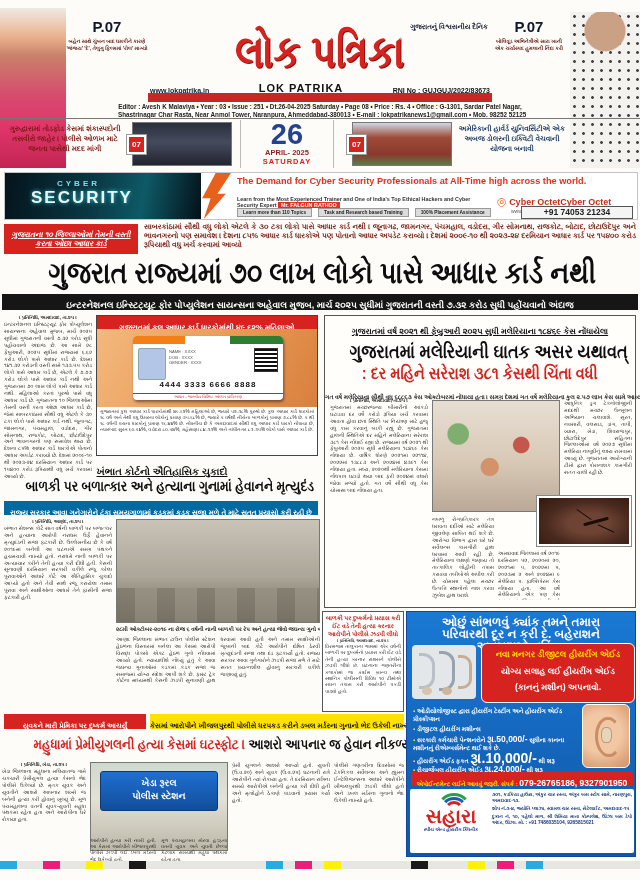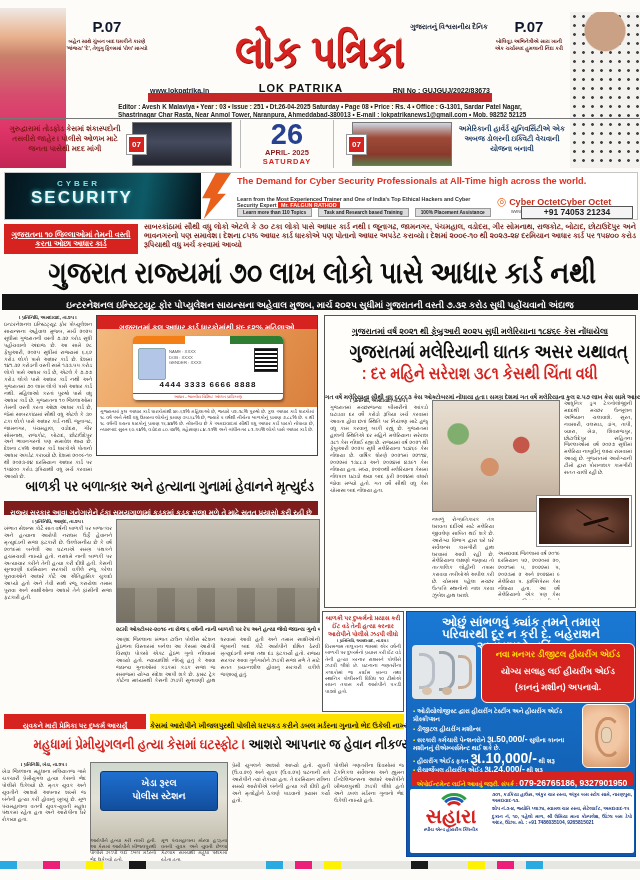--- a/index.html
+++ b/index.html
@@ -101,21 +101,21 @@
     </div>
     <div class="abs" style="left:232px;top:35px;width:260px;display:flex;gap:6px;">
       <span class="pill">Learn more than 110 Topics</span>
       <span class="pill">Task and Research based Training</span>
       <span class="pill">100% Placement Assistance</span>
     </div>
     <div class="abs ctr b" style="left:516px;top:33px;width:110px;height:11px;border:1px solid #555;font-size:8.5px;line-height:11px;color:#222;background:#f4f4f4;">+91 74053 21234</div>
   </div>
 
   <div class="abs ctr" style="left:4px;top:224px;width:134px;height:30px;background:#d6231f;display:flex;align-items:center;justify-content:center;">
-    <span class="b" style="font-size:7.6px;line-height:9.5px;color:#fff;text-decoration:underline;padding:0 3px;">ગુજરાતના ૧૦ જિલ્લાઓમાં તેમની વસ્તી કરતા ઓછા આધાર કાર્ડ</span>
+    <span class="b" style="font-size:7.6px;line-height:9.5px;color:#fff;text-decoration:underline;padding:0 3px;font-style:italic;">ગુજરાતના ૧૦ જિલ્લાઓમાં તેમની વસ્તી કરતા ઓછા આધાર કાર્ડ</span>
   </div>
   <div class="abs b just" style="left:144px;top:222px;width:492px;font-size:7.4px;line-height:9.2px;color:#7a241c;">સાબરકાંઠામાં સૌથી વધુ લોકો એટલે કે ૩૦ ટકા લોકો પાસે આધાર કાર્ડ નથી । જૂનાગઢ, જામનગર, પંચમહાલ, વડોદરા, ગીર સોમનાથ, રાજકોટ, બોટાદ, છોટાઉદેપુર અને ભાવનગરનો પણ સમાવેશ । દેશના ૮૫% આધાર કાર્ડ ધારકોએ પણ પોતાનો આધાર અપડેટ કરાવ્યો । દેશમાં ૨૦૦૯-૧૦ થી ૨૦૨૩-૨૪ દરમિયાન આધાર કાર્ડ પર ૧૫૪૦૦ કરોડ રૂપિયાથી વધુ ખર્ચ કરવામાં આવ્યો</div>
   <div class="abs ctr" style="left:0;top:254px;width:640px;">
     <span class="condense b" style="font-size:30px;line-height:38px;color:#0d0d0d;">ગુજરાત રાજ્યમાં ૭૦ લાખ લોકો પાસે આધાર કાર્ડ નથી</span>
   </div>
   <div class="abs ctr" style="left:2px;top:294px;width:636px;height:16px;background:#161616;">
     <span class="b nowrap" style="font-size:9px;line-height:16px;color:#fff;">ઇન્ટરનેશનલ ઇન્સ્ટિટ્યૂટ ફોર પોપ્યુલેશન સાયન્સના અહેવાલ મુજબ, માર્ચ ૨૦૨૫ સુધીમાં ગુજરાતની વસ્તી ૭.૩૨ કરોડ સુધી પહોંચવાનો અંદાજ</span>
   </div>
 
   <div class="abs" style="left:4px;top:315px;width:88px;height:336px;overflow:hidden;">
@@ -138,24 +138,27 @@
         </div>
         <div style="position:absolute;right:5px;top:12px;width:22px;height:22px;
                     background:repeating-linear-gradient(0deg,#111 0 2px,#fff 2px 4px),repeating-linear-gradient(90deg,#111 0 2px,rgba(255,255,255,.6) 2px 4px);border:1px solid #333;"></div>
         <div class="ctr b" style="position:absolute;left:0;right:0;top:44px;font-size:8px;letter-spacing:1px;color:#111;">4444 3333 6666 8888</div>
         <div class="ctr" style="position:absolute;left:0;right:0;bottom:1px;font-size:4px;color:#d6231f;border-top:1px solid #d6231f;">આધાર - ભારતીય વિશિષ્ટ ઓળખ પ્રાધિકરણ</div>
       </div>
     </div>
     <div class="just" style="padding:2px 3px;font-size:4.7px;line-height:6.1px;color:#222;">ગુજરાતમાં કુલ આધાર કાર્ડ ધારકોમાંથી ૪૯.૬૨% મહિલાઓ છે, જ્યારે ૫૨.૩૮% પુરુષો છે. કુલ આધાર કાર્ડ ધારકોમાં ૧૮ વર્ષ અને તેથી વધુ ઉંમરના લોકોનું પ્રમાણ ૭૫.૬૮% છે, જ્યારે ૫ વર્ષથી નીચેના બાળકોનું પ્રમાણ ૭.૮૮% છે. ૫ થી ૧૮ વર્ષની વયના ધારકોનું પ્રમાણ ૧૬.૪૪% છે. નોંધનીય છે કે અમદાવાદમાં સૌથી વધુ આધાર કાર્ડ ધારકો નોંધાયા છે, ત્યારબાદ સુરત ૬૦.૫૪%, વડોદરા ૮૦.૫૪%, મહેસાણા ૮૪.૩૩% અને ગાંધીનગર ૮૩.૩૫% લોકો પાસે આધાર કાર્ડ છે.</div>
   </div>
 
+  <div class="abs ctr" style="left:4px;top:461px;width:316px;">
+    <span class="b" style="font-size:10px;text-decoration:underline;color:#111;">ખંભાત કોર્ટનો ઐતિહાસિક ચુકાદો</span>
+  </div>
   <div class="abs ctr" style="left:0;top:474px;width:322px;">
     <span class="condense b" style="font-size:14.5px;line-height:24px;color:#0d0d0d;">બાળકી પર બળાત્કાર અને હત્યાના ગુનામાં હેવાનને મૃત્યુદંડ</span>
   </div>
-  <div class="abs ctr" style="left:4px;top:501px;width:314px;height:14px;background:#7f1d1d;">
+  <div class="abs ctr" style="left:4px;top:501px;width:314px;height:14px;background:#0369a1;">
     <span class="b nowrap" style="font-size:7.2px;line-height:14px;color:#fff;">રાજ્ય સરકાર આવા ગુનેગારોને ટૂંકા સમયગાળામાં કડકમાં કડક સજા મળે તે માટે સતત પ્રયાસો કરી રહી છે</span>
   </div>
   <div class="abs" style="left:4px;top:519px;width:108px;height:192px;overflow:hidden;">
     <div class="dateline">। પ્રતિનિધિ, આણંદ, તા.૨૫ ।</div>
     <div class="body-txt just">ખંભાત સેશન્સ કોર્ટે સાત વર્ષની બાળકી પર બળાત્કાર અને હત્યાના આરોપી નરાધમ ઉર્ફે હેવાનને મૃત્યુદંડની સજા ફટકારી છે. ઉલ્લેખનીય છે કે વર્ષ ૨૦૧૯માં બનેલી આ ઘટનાએ સમગ્ર પંથકને હચમચાવી નાખ્યો હતો. નરાધમે નાની બાળકી પર અત્યાચાર કરીને તેની હત્યા કરી દીધી હતી. કેસની સુનાવણી દરમિયાન સરકારી વકીલે રજૂ કરેલા પુરાવાઓને આધારે કોર્ટે આ ઐતિહાસિક ચુકાદો આપ્યો હતો અને તેવી સાથે રજૂ કરાયેલા તમામ પુરાવા અને સાક્ષીઓના આધારે તેને ફાંસીની સજા ફટકારી હતી.</div>
   </div>
   <div class="abs photo" style="left:116px;top:519px;width:204px;height:104px;
               background:linear-gradient(180deg,#c9c3b8 0%,#aca699 55%,#8f897c 78%,#6e685c 100%);">
     <div style="position:absolute;left:0;bottom:0;width:100%;height:34px;
                 background:repeating-linear-gradient(90deg,#7b7568 0 18px,#948e80 18px 40px);opacity:.7;"></div>

